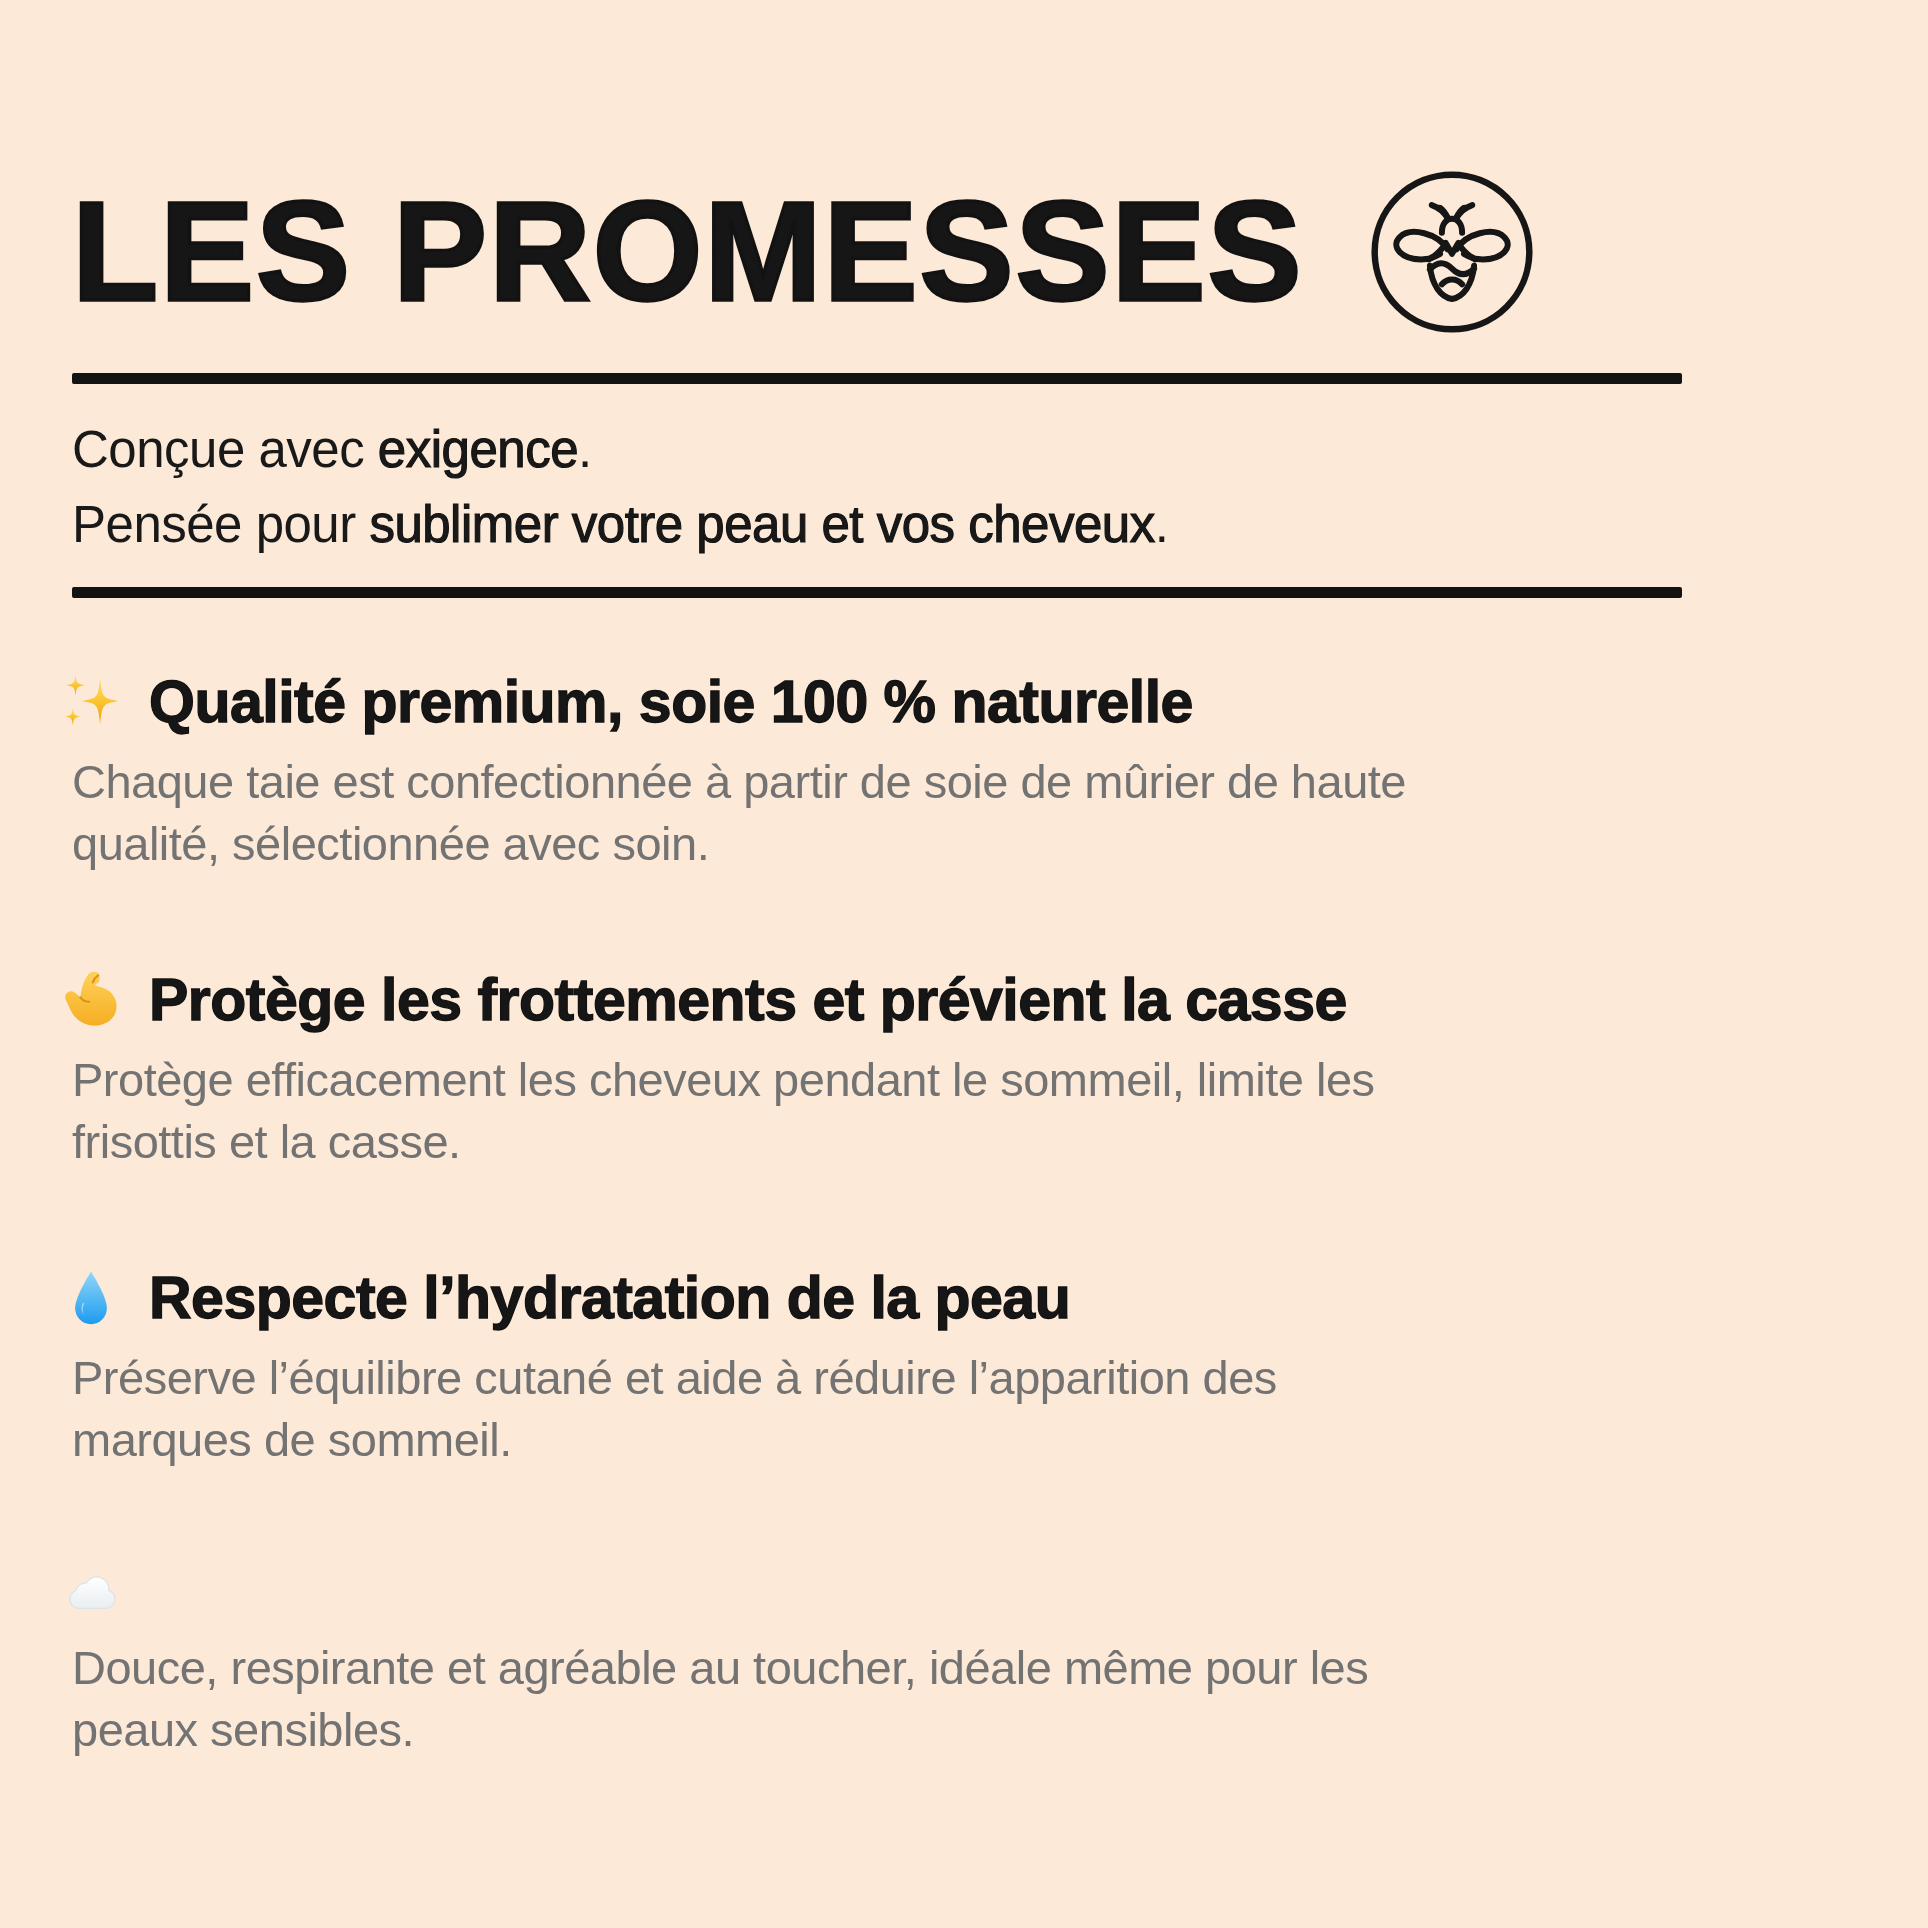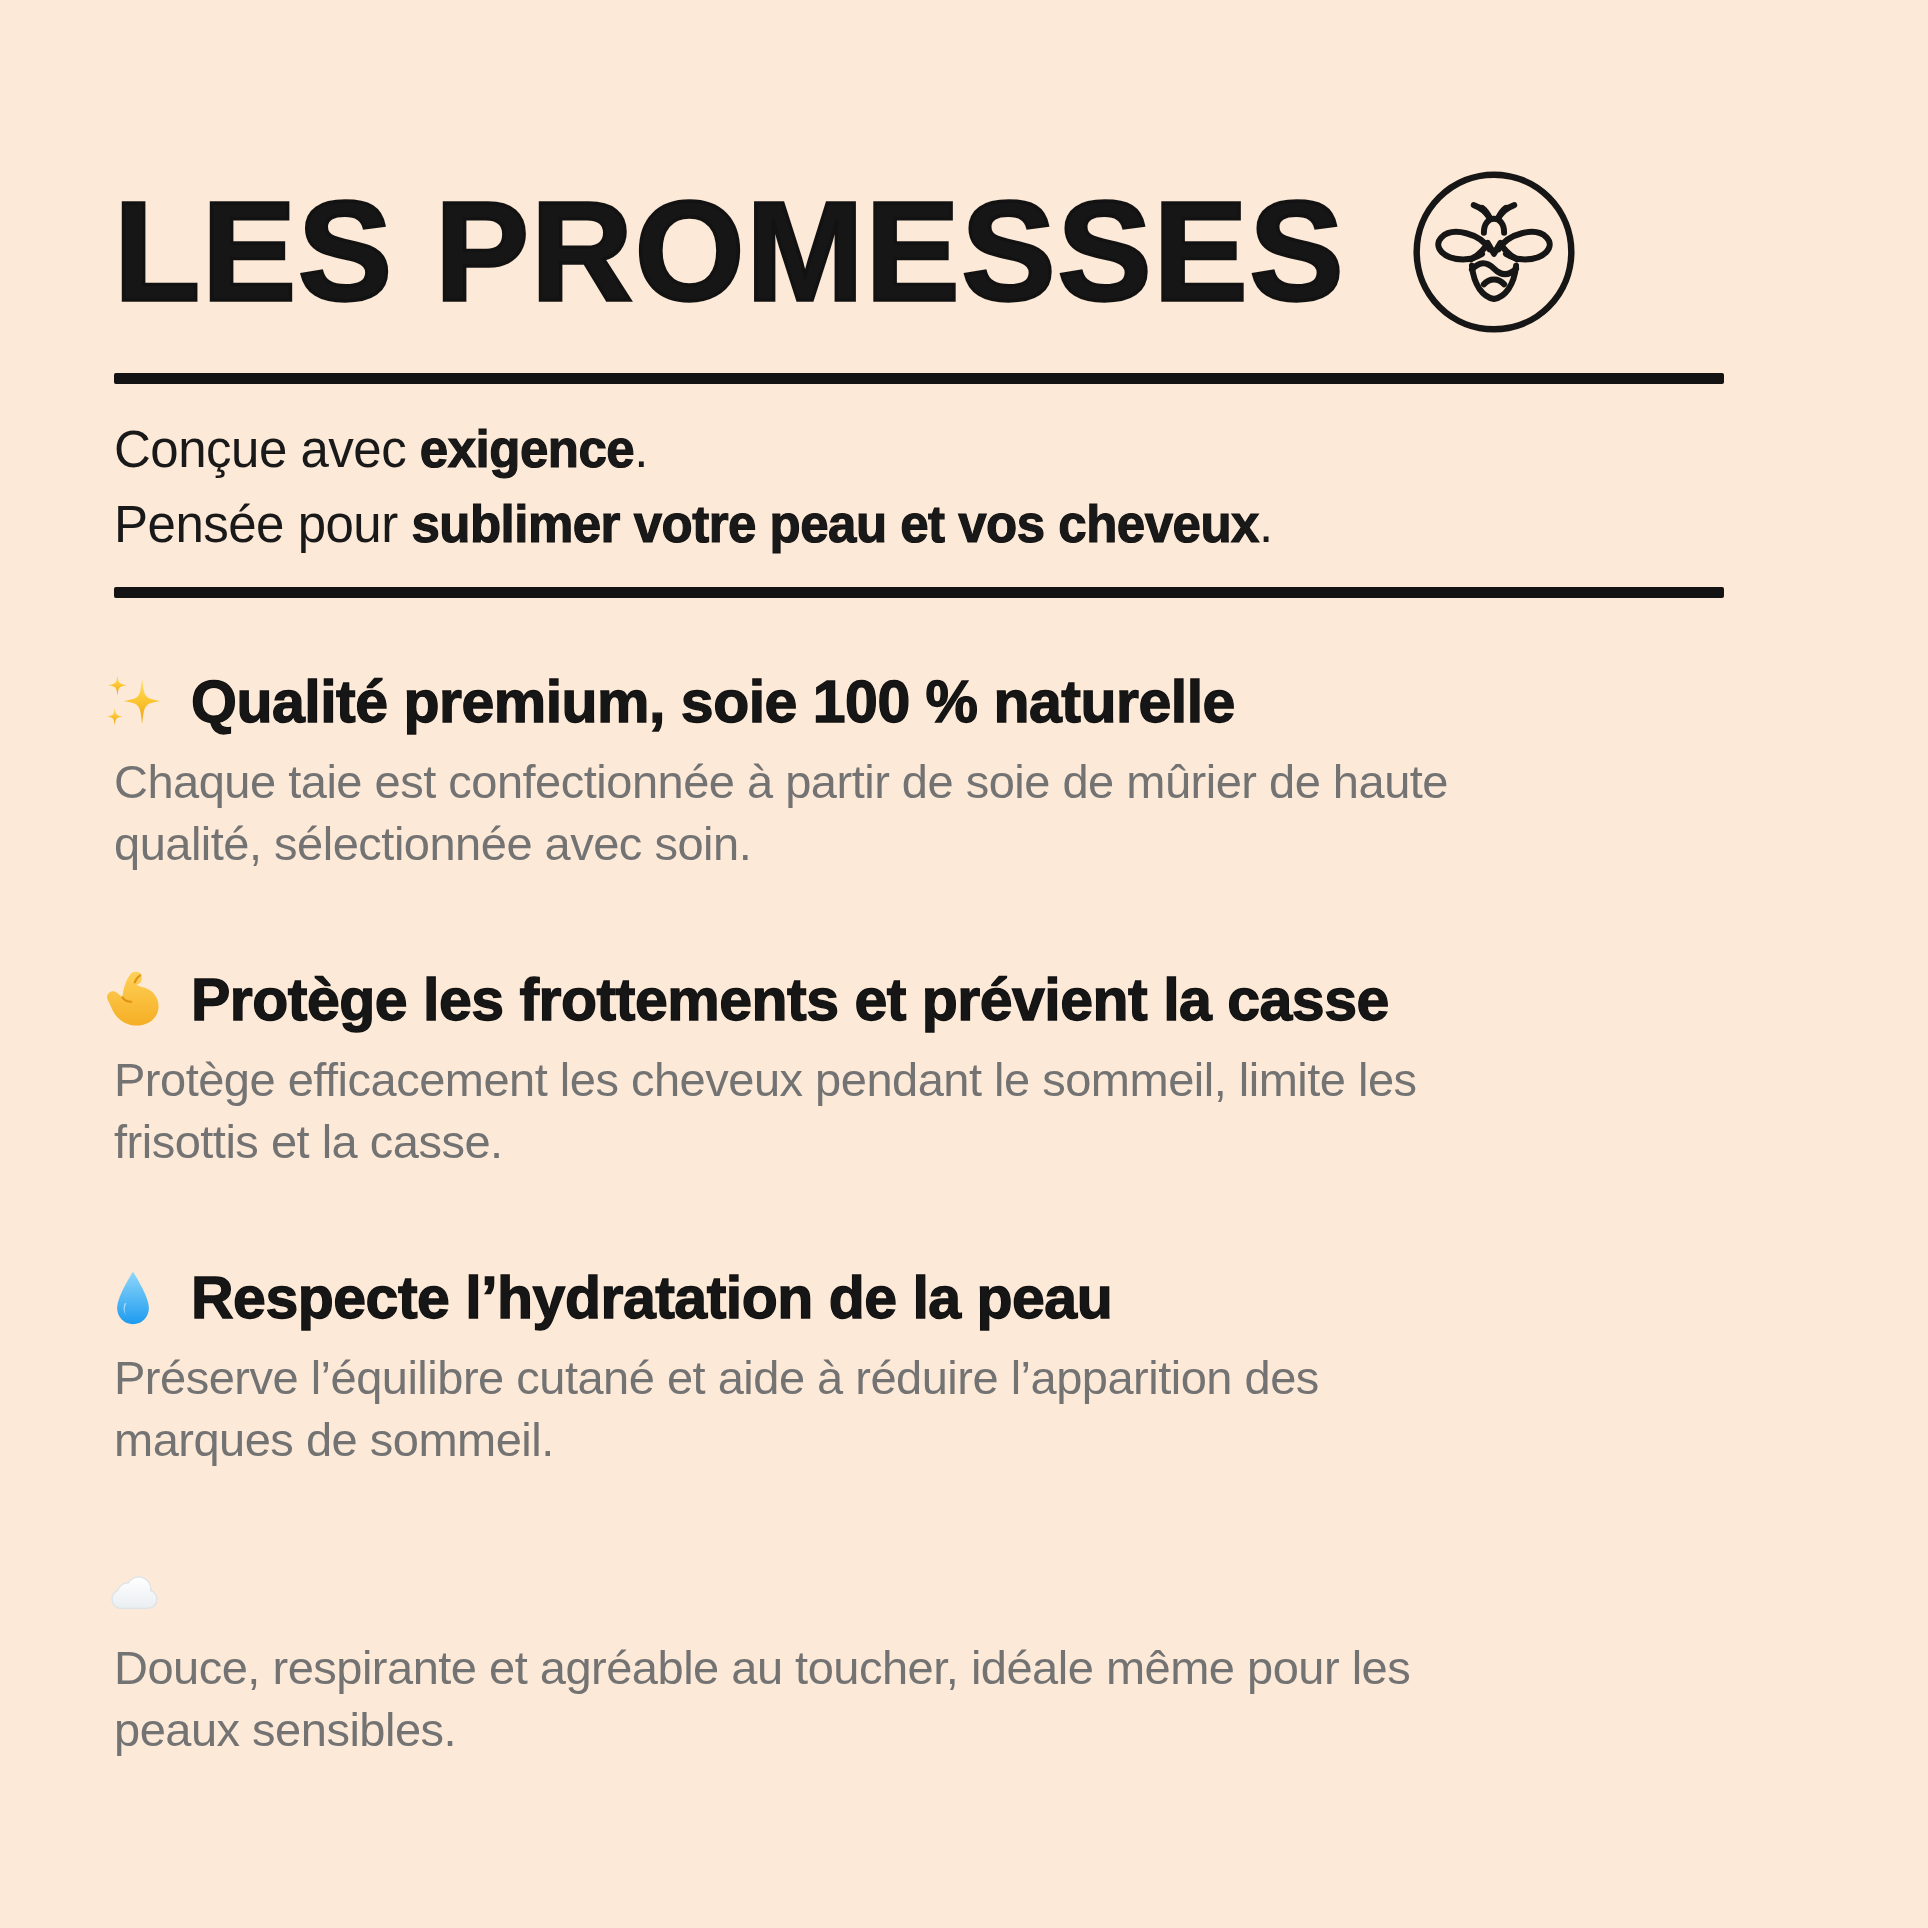--- a/index.html
+++ b/index.html
@@ -4,21 +4,21 @@
 <style>
   html, body { margin: 0; padding: 0; }
   .canvas {
     position: relative;
     width: 1928px;
     height: 1928px;
     box-sizing: border-box;
     background: #FCE9D7;
     color: #161616;
     font-family: "Liberation Sans", sans-serif;
-    padding: 0 114px;
+    padding: 0 72px;
     overflow: hidden;
   }
   
   .header-row {
     display: flex;
     align-items: center;
     padding-top: 171px;
   }
   .page-title {
     font-size: 141px;
@@ -47,21 +47,21 @@
 
   
   .intro {
     padding: 28px 0 24.5px;
     font-size: 51px;
     line-height: 75px;
     letter-spacing: -0.5px;
     color: #191919;
   }
   .intro strong {
-    font-weight: bold;
+    font-weight: normal;
     margin-top: 12px;
     -webkit-text-stroke: 1.1px #121212;
   }
 
   
   .sections { }
   .section { margin-top: 89px; }
   .section:first-child { margin-top: 68px; }
   .section-head {
     display: flex;

